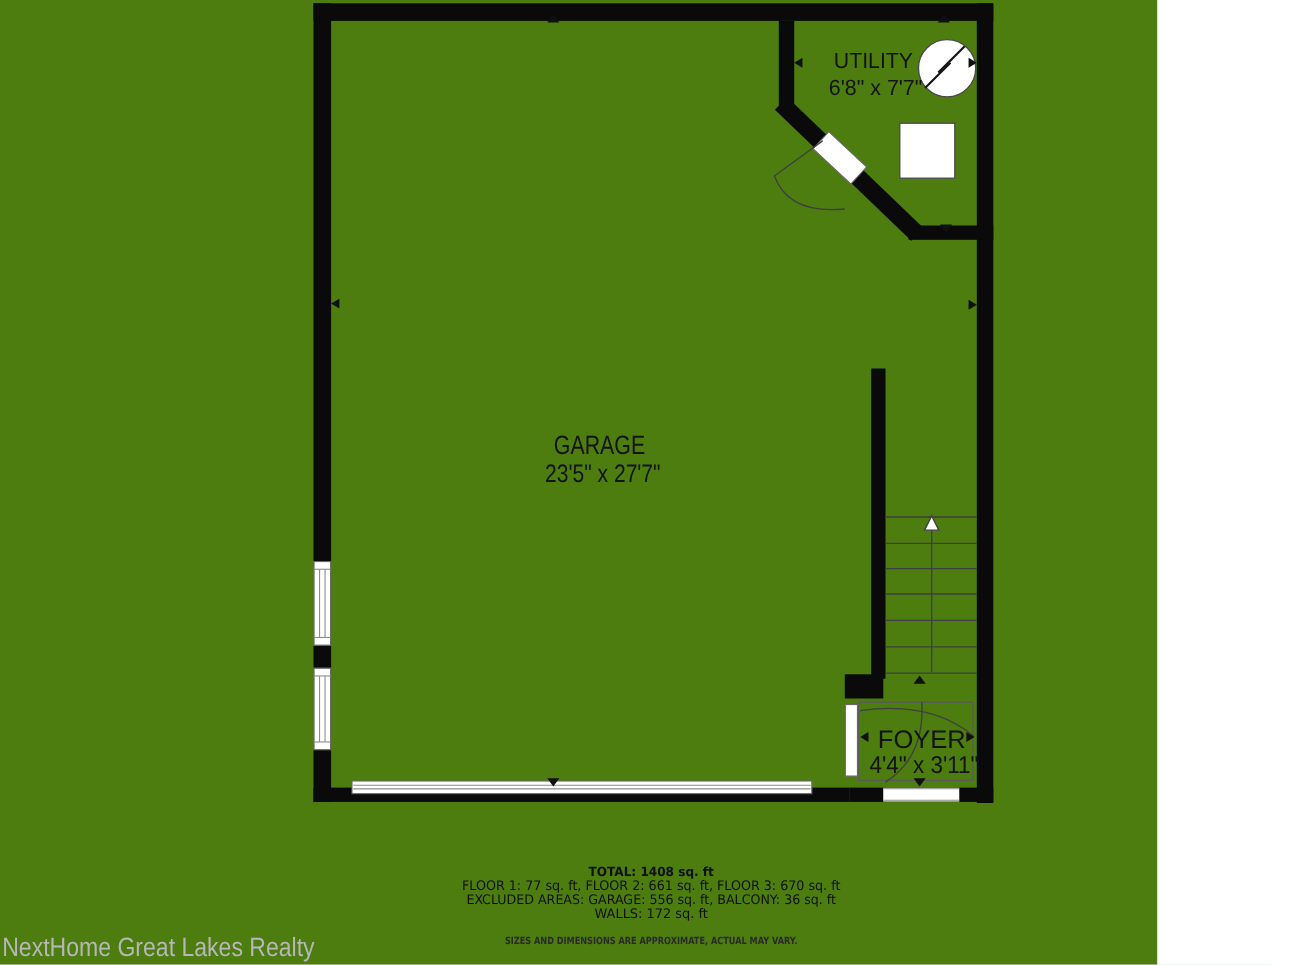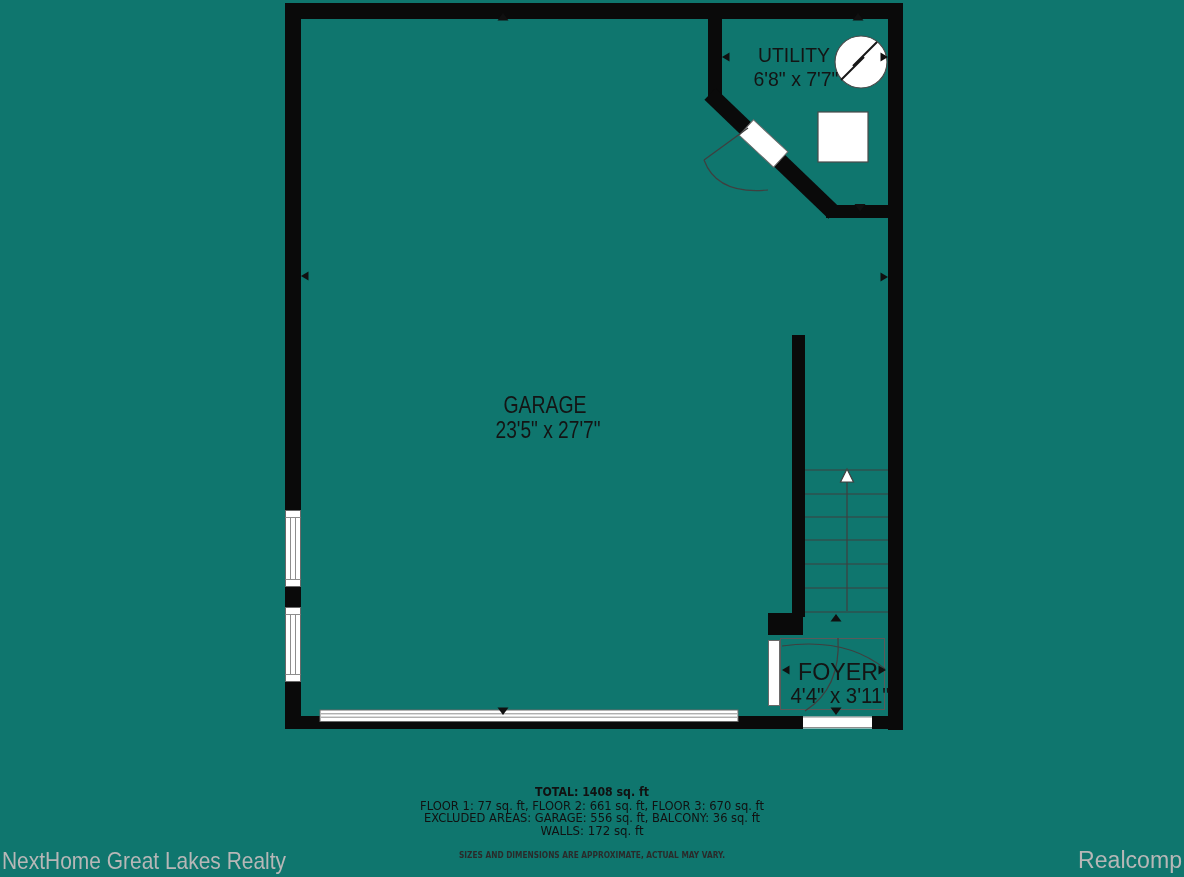--- a/index.html
+++ b/index.html
@@ -1,16 +1,16 @@
 <!DOCTYPE html>
 <html><head>
 <meta charset="utf-8">
 <style>
   html,body{margin:0;padding:0;background:#ffffff;}
-  .stage{position:relative;width:1184px;height:877px;background:#0f766e;overflow:hidden;
+  .stage{position:relative;width:1052px;height:877px;background:#4d7c0f;overflow:hidden;
          font-family:"Liberation Sans",sans-serif;}
   svg{display:block;}
   .wall{fill:#0a0a0a;stroke:none;}
   .wallstroke{stroke:#0a0a0a;fill:none;}
   .thin{stroke:#3f3f3f;stroke-width:1.2;fill:none;}
   .sym{stroke:#4a4a4a;stroke-width:1.2;fill:#ffffff;}
   .symline{stroke:#8d8d8d;stroke-width:1;fill:none;}
   .opening{fill:#ffffff;stroke:#6a6a6a;stroke-width:1;}
   .marker{fill:#101010;stroke:none;}
   .room-label{fill:#141414;font-family:"Liberation Sans",sans-serif;text-anchor:middle;}

